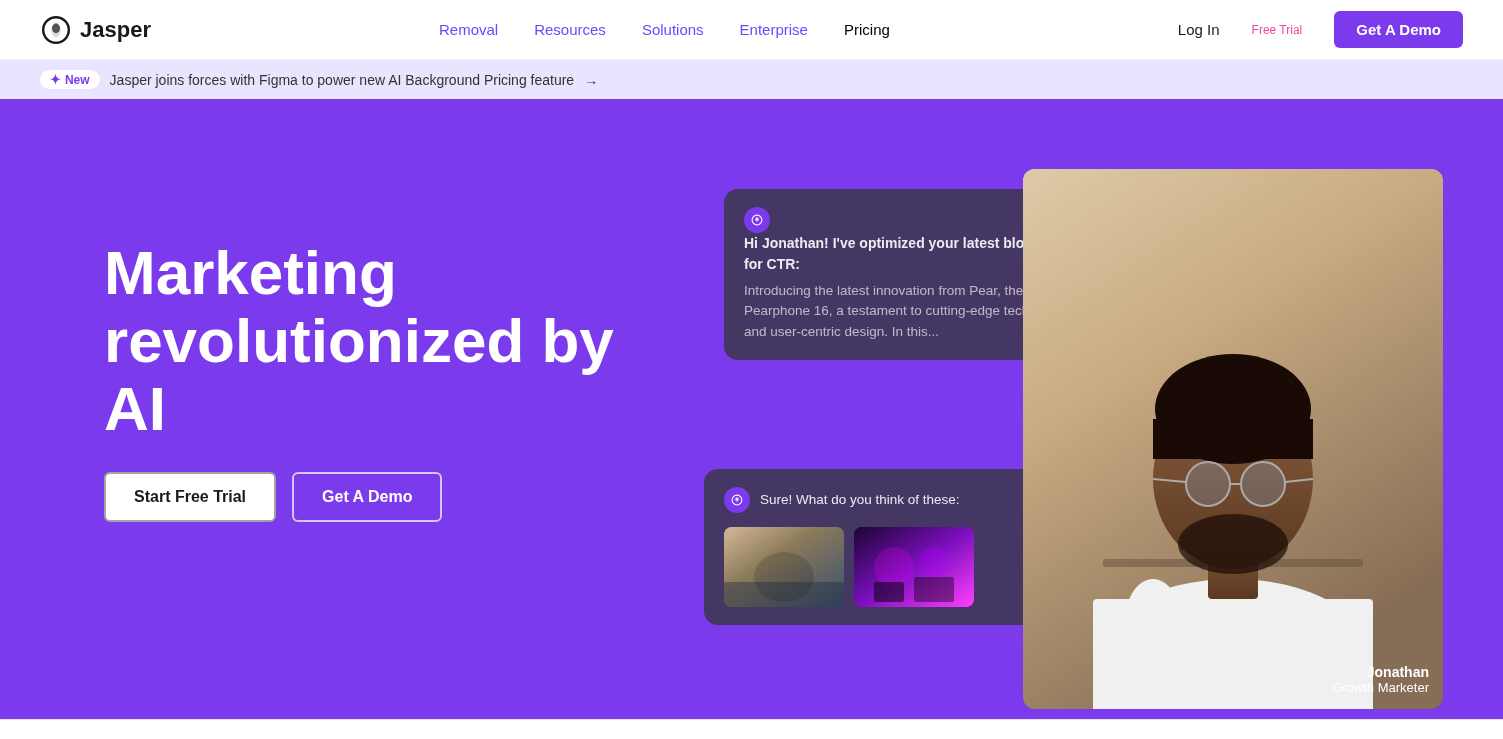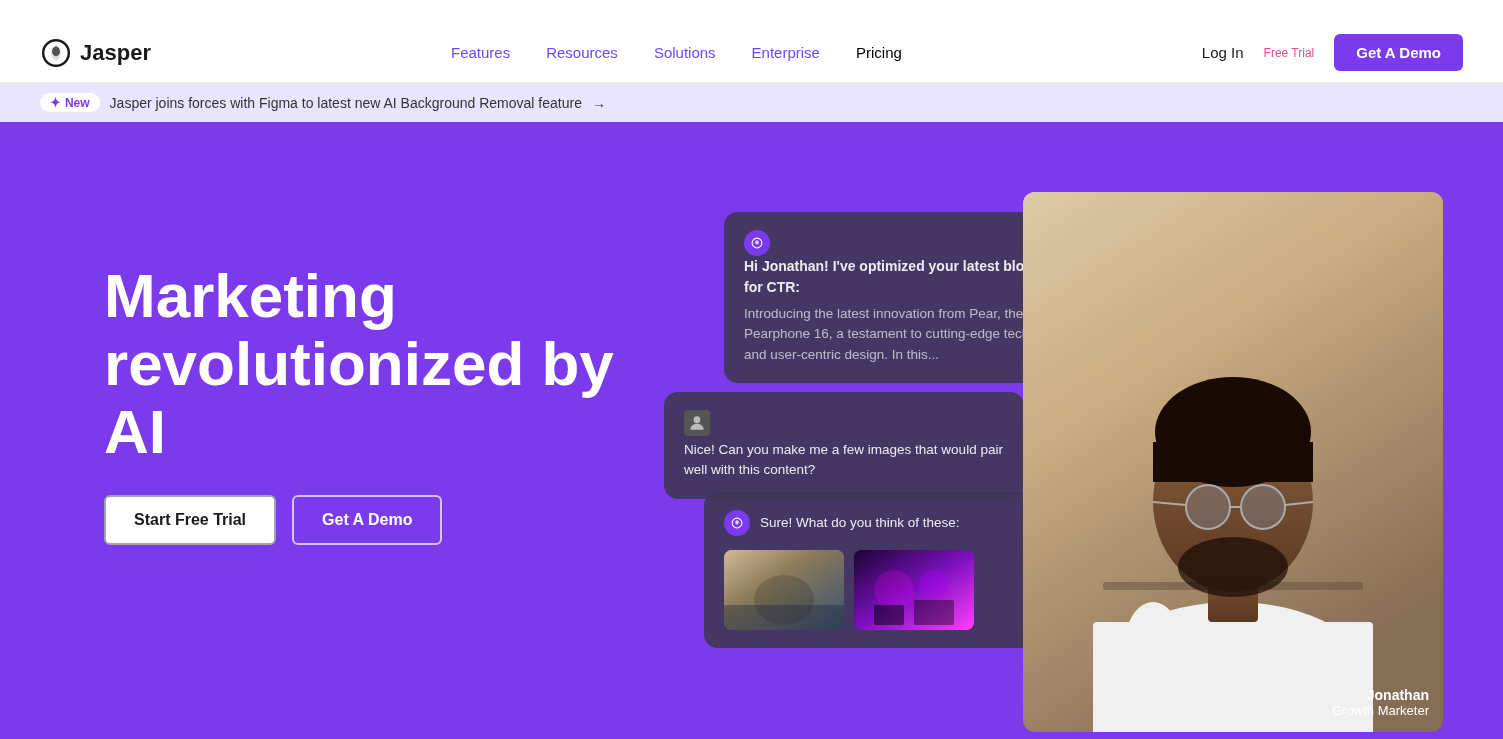--- a/index.html
+++ b/index.html
@@ -2,31 +2,31 @@
 <html><head>
   <meta charset="utf-8">
   <style>
     * { margin: 0; padding: 0; box-sizing: border-box; }
     body { font-family: -apple-system, BlinkMacSystemFont, 'Segoe UI', sans-serif; width: 1503px; overflow-x: hidden; }
 
     
     .navbar {
       display: flex; align-items: center; justify-content: space-between;
       padding: 0 40px; height: 60px; background: #fff;
-      border-bottom: 1px solid #eee; position: relative; z-index: 10; margin-top: 23px;
+      border-bottom: 1px solid #eee; position: relative; z-index: 10;
     }
     .nav-logo { display: flex; align-items: center; gap: 8px; text-decoration: none; }
     .nav-logo-text { font-size: 22px; font-weight: 700; color: #1a1a1a; }
     .nav-links { display: flex; align-items: center; gap: 36px; }
     .nav-link { text-decoration: none; font-size: 15px; font-weight: 500; color: #6c47ff; }
     .nav-link:nth-child(2) { color: #6c47ff; }
     .nav-link:nth-child(3) { color: #6c47ff; }
     .nav-link:nth-child(4) { color: #6c47ff; }
     .nav-link:nth-child(5) { color: #000000; }
-    .nav-right { display: flex; align-items: center; gap: 20px; }
+    .nav-right { display: flex; align-items: center; gap: 32px; }
     .nav-login { font-size: 15px; font-weight: 500; color: #1a1a1a; text-decoration: none; }
     .nav-free-trial { font-size: 12px; font-weight: 500; color: #ec4899; text-decoration: none; }
     .nav-get-demo {
       background: #7c3aed; color: #fff; padding: 10px 22px;
       border-radius: 6px; font-size: 15px; font-weight: 600;
       text-decoration: none; border: none; cursor: pointer;
     }
 
     
     .announcement-bar {
@@ -185,40 +185,40 @@
   <a class="nav-logo" href="#">
     <svg class="logo-ring" viewBox="0 0 40 40" fill="none">
       <circle cx="20" cy="20" r="16" stroke="#1a1a1a" stroke-width="3" fill="none"></circle>
       <path d="M20 10 C20 10 26 14 26 20 C26 26 20 30 20 30 C20 30 14 26 14 20 C14 14 20 10 20 10Z" fill="#1a1a1a" opacity="0.15"></path>
       <ellipse cx="20" cy="18" rx="5" ry="6" fill="#1a1a1a" opacity="0.7"></ellipse>
     </svg>
     <span class="nav-logo-text">Jasper</span>
   </a>
 
   <div class="nav-links">
-    <a class="nav-link" href="#">Features</a>
+    <a class="nav-link" href="#">Removal</a>
     <a class="nav-link" href="#">Resources</a>
     <a class="nav-link" href="#">Solutions</a>
     <a class="nav-link" href="#">Enterprise</a>
     <a class="nav-link" href="#">Pricing</a>
   </div>
 
   <div class="nav-right">
     <a class="nav-login" href="#">Log In</a>
     <a class="nav-free-trial" href="#">Free Trial</a>
     <a class="nav-get-demo" href="#">Get A Demo</a>
   </div>
 </nav>
 
 <div class="announcement-bar">
   <div class="announcement-new">
     <span class="announcement-sparkle">✦</span>
     <span>New</span>
   </div>
-  <span class="announcement-text">Jasper joins forces with Figma to latest new AI Background Removal feature</span>
+  <span class="announcement-text">Jasper joins forces with Figma to power new AI Background Pricing feature</span>
   <span class="announcement-arrow">→</span>
 </div>
 
 <section class="hero">
   <div class="hero-content">
     <h1 class="hero-title">Marketing revolutionized by AI</h1>
     <div class="hero-buttons">
       <a class="btn-start-trial" href="#">Start Free Trial</a>
       <a class="btn-get-demo" href="#">Get A Demo</a>
     </div>
@@ -234,31 +234,20 @@
             <ellipse cx="20" cy="18" rx="5" ry="6" fill="#fff" opacity="0.8"></ellipse>
           </svg>
         </div>
       </div>
       <div class="chat-text">
         <strong style="display:block;margin-bottom:6px;font-size:14px;">Hi Jonathan! I've optimized your latest blog post for CTR:</strong>
         <span style="color:rgba(255,255,255,0.65);">Introducing the latest innovation from Pear, the Pearphone 16, a testament to cutting-edge technology and user-centric design. In this...</span>
       </div>
     </div>
 
-    <div class="chat-bubble chat-bubble-2">
-      <div class="chat-header user-bubble-header">
-        <div class="user-avatar">
-          <svg width="20" height="20" viewBox="0 0 24 24" fill="rgba(255,255,255,0.6)">
-            <circle cx="12" cy="8" r="4"></circle>
-              <path d="M4 20c0-4 3.6-7 8-7s8 3 8 7"></path>
-          </svg>
-        </div>
-      </div>
-      <div class="chat-text" style="margin-top:4px;">Nice! Can you make me a few images that would pair well with this content?</div>
-    </div>
 
     <div class="chat-bubble chat-bubble-3">
       <div class="chat-header">
         <div class="chat-avatar">
           <svg width="14" height="14" viewBox="0 0 40 40" fill="none">
             <circle cx="20" cy="20" r="14" stroke="#fff" stroke-width="3" fill="none"></circle>
             <ellipse cx="20" cy="18" rx="5" ry="6" fill="#fff" opacity="0.8"></ellipse>
           </svg>
         </div>
         <span class="chat-text">Sure! What do you think of these:</span>

